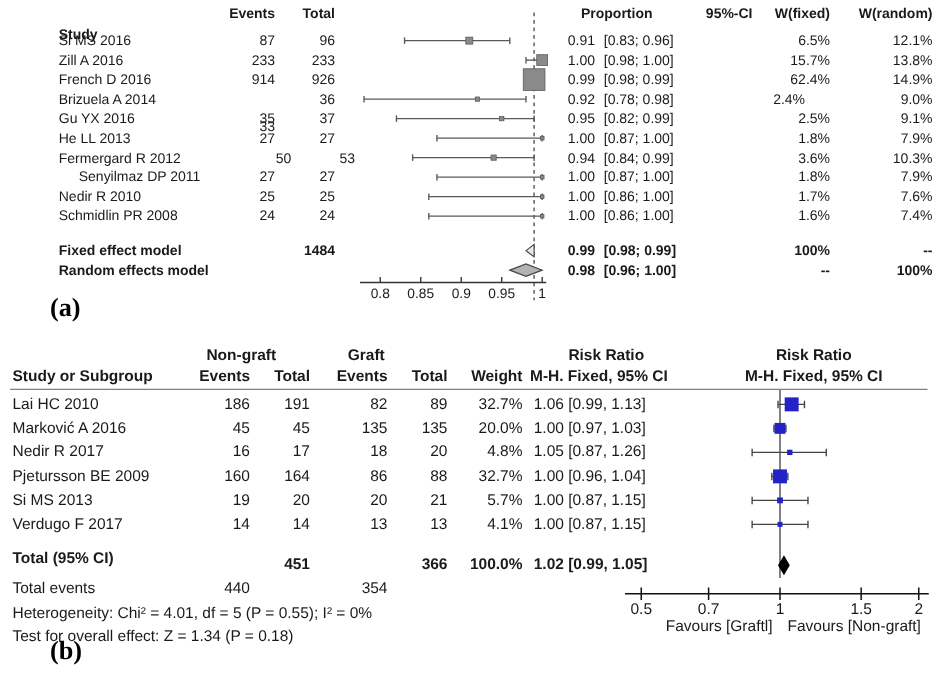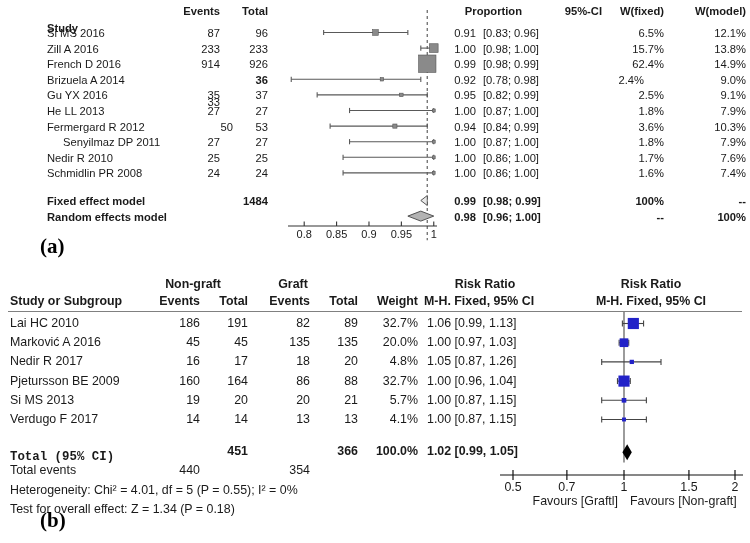--- a/index.html
+++ b/index.html
@@ -37,21 +37,21 @@
 <body>
 
 <div id="panel-a">
 
   <div class="txt hdr" style="left:47px;top:22px;">Study</div>
   <div class="txt hdr r" style="left:150px;top:5px;width:70px;">Events</div>
   <div class="txt hdr r" style="left:222px;top:5px;width:46px;">Total</div>
   <div class="txt hdr r" style="left:436px;top:5px;width:86px;">Proportion</div>
   <div class="txt hdr r" style="left:526px;top:5px;width:76px;">95%-CI</div>
   <div class="txt hdr r" style="left:604px;top:5px;width:60px;">W(fixed)</div>
-  <div class="txt hdr r" style="left:666px;top:5px;width:80px;">W(model)</div>
+  <div class="txt hdr r" style="left:666px;top:5px;width:80px;">W(random)</div>
 
   <div id="a-rows">
       <div class="txt l" style="left:47px;top:27px;">Si MS 2016</div>
       <div class="txt r" style="left:150px;top:27px;width:70px;">87</div>
       <div class="txt r" style="left:222px;top:27px;width:46px;text-align:right;">96</div>
       <div class="txt r" style="left:436px;top:27px;width:40px;">0.91</div>
       <div class="txt l" style="left:483px;top:27px;">[0.83; 0.96]</div>
       <div class="txt r" style="left:604px;top:27px;width:60px;">6.5%</div>
       <div class="txt r" style="left:666px;top:27px;width:80px;">12.1%</div>
       <div class="txt l" style="left:47px;top:42.6px;">Zill A 2016</div>
@@ -63,42 +63,42 @@
       <div class="txt r" style="left:666px;top:42.6px;width:80px;">13.8%</div>
       <div class="txt l" style="left:47px;top:58.2px;">French D 2016</div>
       <div class="txt r" style="left:150px;top:58.2px;width:70px;">914</div>
       <div class="txt r" style="left:222px;top:58.2px;width:46px;">926</div>
       <div class="txt r" style="left:436px;top:58.2px;width:40px;">0.99</div>
       <div class="txt l" style="left:483px;top:58.2px;">[0.98; 0.99]</div>
       <div class="txt r" style="left:604px;top:58.2px;width:60px;">62.4%</div>
       <div class="txt r" style="left:666px;top:58.2px;width:80px;">14.9%</div>
       <div class="txt l" style="left:47px;top:73.8px;">Brizuela A 2014</div>
       <div class="txt r" style="left:150px;top:73.8px;width:70px;margin-top:22px;">33</div>
-      <div class="txt r" style="left:222px;top:73.8px;width:46px;font-weight:bold;">36</div>
+      <div class="txt r" style="left:222px;top:73.8px;width:46px;">36</div>
       <div class="txt r" style="left:436px;top:73.8px;width:40px;">0.92</div>
       <div class="txt l" style="left:483px;top:73.8px;">[0.78; 0.98]</div>
       <div class="txt r" style="left:584px;top:73.8px;width:60px;">2.4%</div>
       <div class="txt r" style="left:666px;top:73.8px;width:80px;">9.0%</div>
       <div class="txt l" style="left:47px;top:89.4px;">Gu YX 2016</div>
       <div class="txt r" style="left:150px;top:89.4px;width:70px;">35</div>
       <div class="txt r" style="left:222px;top:89.4px;width:46px;">37</div>
       <div class="txt r" style="left:436px;top:89.4px;width:40px;">0.95</div>
       <div class="txt l" style="left:483px;top:89.4px;">[0.82; 0.99]</div>
       <div class="txt r" style="left:604px;top:89.4px;width:60px;">2.5%</div>
       <div class="txt r" style="left:666px;top:89.4px;width:80px;">9.1%</div>
       <div class="txt l" style="left:47px;top:105px;">He LL 2013</div>
       <div class="txt r" style="left:150px;top:105px;width:70px;">27</div>
       <div class="txt r" style="left:222px;top:105px;width:46px;">27</div>
       <div class="txt r" style="left:436px;top:105px;width:40px;">1.00</div>
       <div class="txt l" style="left:483px;top:105px;">[0.87; 1.00]</div>
       <div class="txt r" style="left:604px;top:105px;width:60px;">1.8%</div>
       <div class="txt r" style="left:666px;top:105px;width:80px;">7.9%</div>
       <div class="txt l" style="left:47px;top:120.6px;">Fermergard R 2012</div>
       <div class="txt r" style="left:163px;top:120.6px;width:70px;">50</div>
-      <div class="txt r" style="left:222px;top:120.6px;width:46px;">53</div>
+      <div class="txt r" style="left:238px;top:120.6px;width:46px;">53</div>
       <div class="txt r" style="left:436px;top:120.6px;width:40px;">0.94</div>
       <div class="txt l" style="left:483px;top:120.6px;">[0.84; 0.99]</div>
       <div class="txt r" style="left:604px;top:120.6px;width:60px;">3.6%</div>
       <div class="txt r" style="left:666px;top:120.6px;width:80px;">10.3%</div>
       <div class="txt l" style="left:47px;top:136.2px;margin-left:16px;">Senyilmaz DP 2011</div>
       <div class="txt r" style="left:150px;top:136.2px;width:70px;">27</div>
       <div class="txt r" style="left:222px;top:136.2px;width:46px;">27</div>
       <div class="txt r" style="left:436px;top:136.2px;width:40px;">1.00</div>
       <div class="txt l" style="left:483px;top:136.2px;">[0.87; 1.00]</div>
       <div class="txt r" style="left:604px;top:136.2px;width:60px;">1.8%</div>
@@ -250,21 +250,21 @@
       <div class="txt l" style="left:427px;top:117.8px;">1.00 [0.87, 1.15]</div>
       <div class="txt l" style="left:10px;top:137px;">Verdugo F 2017</div>
       <div class="txt r" style="left:140px;top:137px;width:60px;">14</div>
       <div class="txt r" style="left:200px;top:137px;width:48px;">14</div>
       <div class="txt r" style="left:250px;top:137px;width:60px;">13</div>
       <div class="txt r" style="left:310px;top:137px;width:48px;">13</div>
       <div class="txt r" style="left:360px;top:137px;width:58px;">4.1%</div>
       <div class="txt l" style="left:427px;top:137px;">1.00 [0.87, 1.15]</div>
     </div>
   <div id="b-summary">
-      <div class="txt b l" style="left:10px;top:175px;font-family:Liberation Mono, monospace;">Total (95% CI)</div>
+      <div class="txt b l" style="left:10px;top:164px;">Total (95% CI)</div>
       <div class="txt b r" style="left:200px;top:169.2px;width:48px;">451</div>
       <div class="txt b r" style="left:310px;top:169.2px;width:48px;">366</div>
       <div class="txt b r" style="left:360px;top:169.2px;width:58px;">100.0%</div>
       <div class="txt b l" style="left:427px;top:169.2px;">1.02 [0.99, 1.05]</div>
       <div class="txt l" style="left:10px;top:188.39999999999998px;">Total events</div>
       <div class="txt r" style="left:140px;top:188.39999999999998px;width:60px;">440</div>
       <div class="txt r" style="left:250px;top:188.39999999999998px;width:60px;">354</div>
       <div class="txt l" style="left:10px;top:207.59999999999997px;">Heterogeneity: Chi² = 4.01, df = 5 (P = 0.55); I² = 0%</div>
       <div class="txt l" style="left:10px;top:226.79999999999998px;">Test for overall effect: Z = 1.34 (P = 0.18)</div>
     </div>

